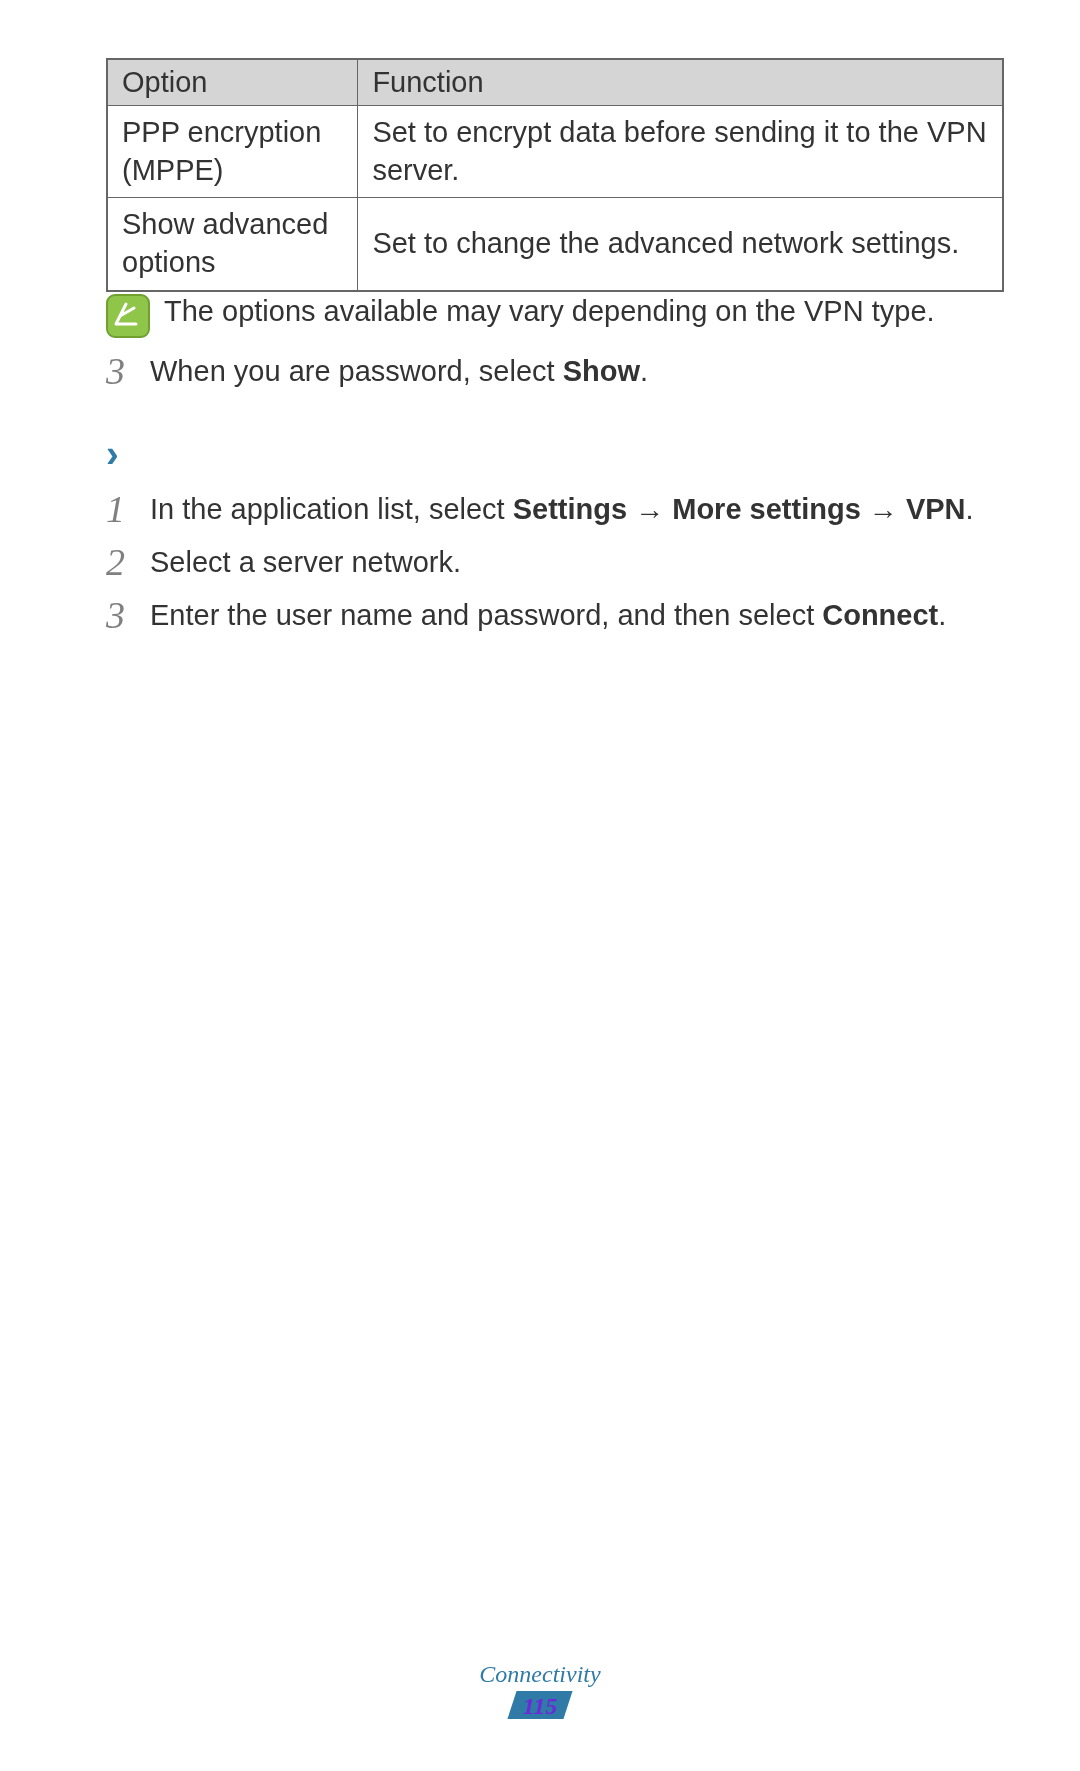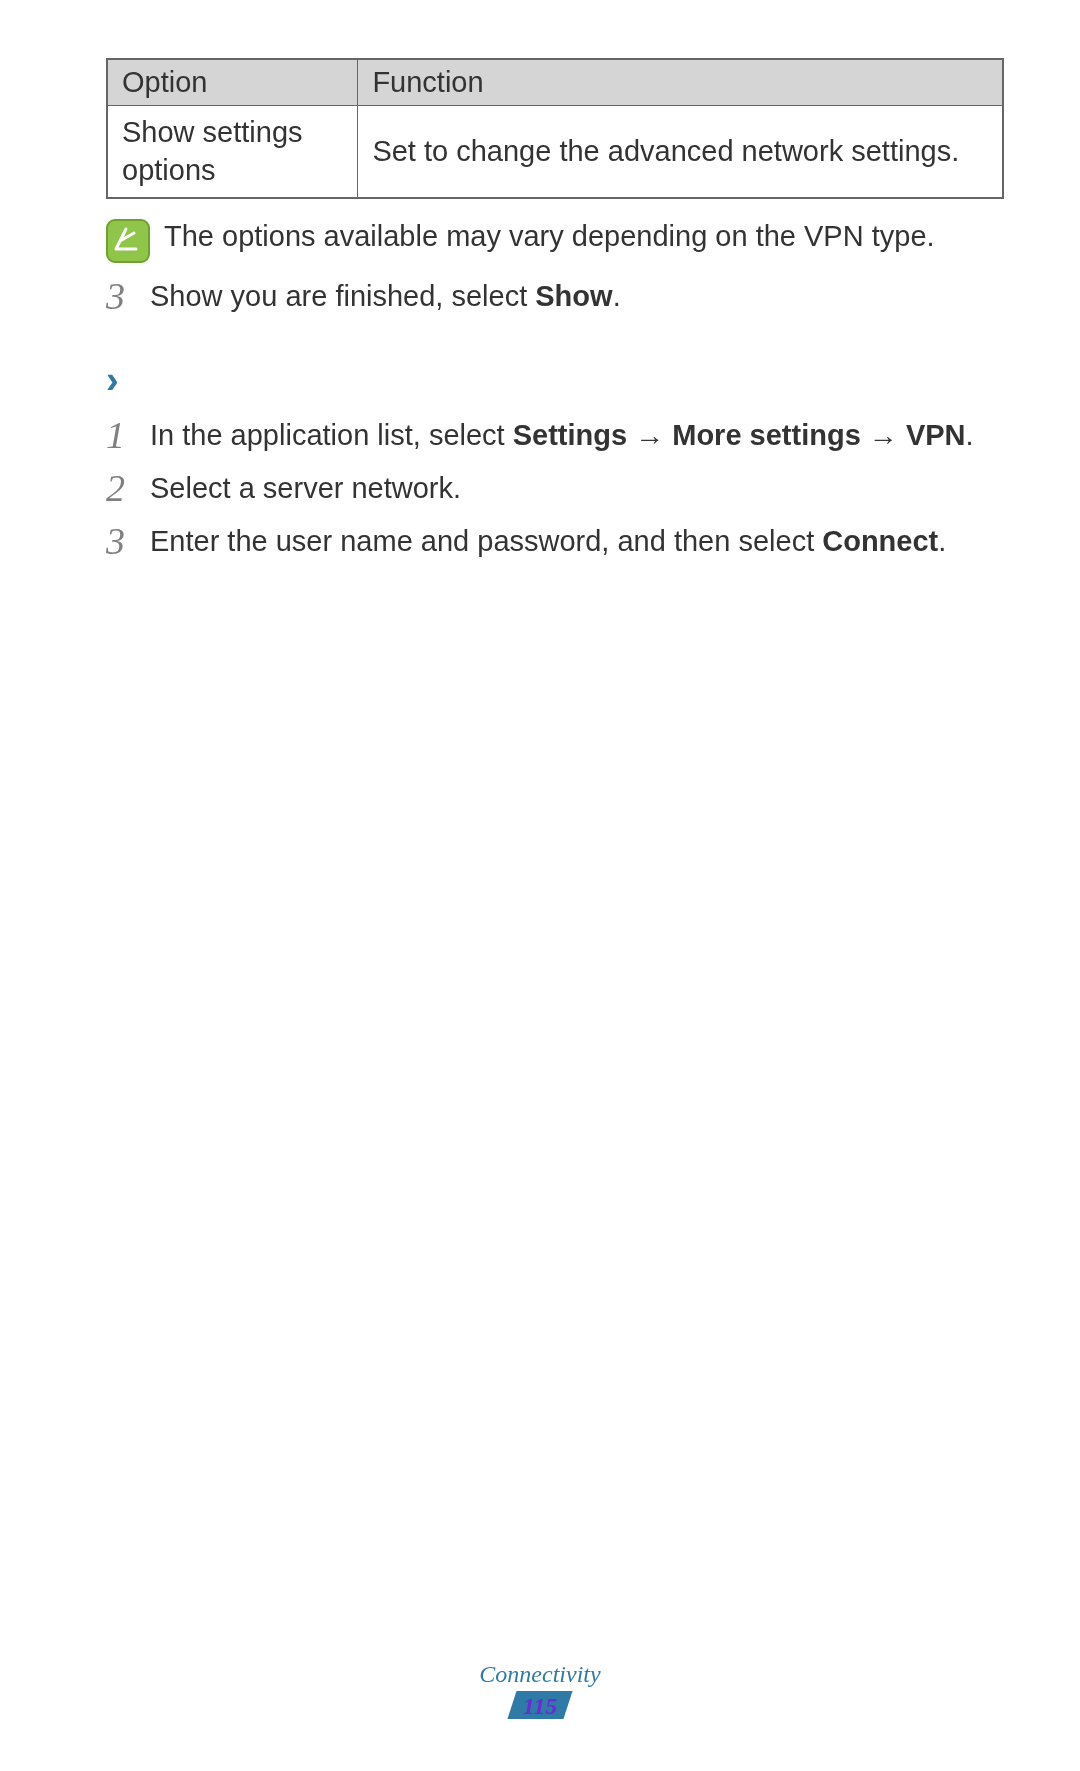--- a/index.html
+++ b/index.html
@@ -36,21 +36,20 @@
       border: 1px solid #666;
       vertical-align: middle;
       line-height: 1.3;
     }
     table.options-table td.option-col {
       width: 28%;
     }
     .note-block {
       display: flex;
       align-items: flex-start;
-      margin-top: 18px;
       font-size: 29px;
       line-height: 1.35;
     }
     .note-icon {
       flex-shrink: 0;
       width: 44px;
       height: 44px;
       margin-right: 14px;
       margin-top: 2px;
     }
@@ -141,40 +140,44 @@
 
   <table class="options-table">
     <thead>
       <tr>
         <th>Option</th>
         <th>Function</th>
       </tr>
     </thead>
     <tbody>
       <tr>
-        <td class="option-col">Show settings options</td>
+        <td class="option-col">PPP encryption (MPPE)</td>
+        <td>Set to encrypt data before sending it to the VPN server.</td>
+      </tr>
+      <tr>
+        <td class="option-col">Show advanced options</td>
         <td>Set to change the advanced network settings.</td>
       </tr>
     </tbody>
   </table>
 
   <div class="note-block">
     <span class="note-icon">
       <svg viewBox="0 0 44 44" width="44" height="44">
         <rect x="1" y="1" width="42" height="42" rx="8" ry="8" fill="#8fc549" stroke="#6fa030" stroke-width="2"></rect>
         <path d="M 10 30 L 20 10 M 10 30 L 30 30 M 14 22 L 28 14" stroke="#ffffff" stroke-width="3" fill="none" stroke-linecap="round"></path>
       </svg>
     </span>
     <span>The options available may vary depending on the VPN type.</span>
   </div>
 
   <div class="numbered-step">
     <span class="step-number">3</span>
     <span class="step-text">
-      <span>Show you are finished, select </span><span class="bold">Show</span><span>.</span>
+      <span>When you are password, select </span><span class="bold">Show</span><span>.</span>
     </span>
   </div>
 
   <div class="section-heading">
     <span class="chevron">›</span>
   </div>
 
   <div class="numbered-step">
     <span class="step-number">1</span>
     <span class="step-text">

